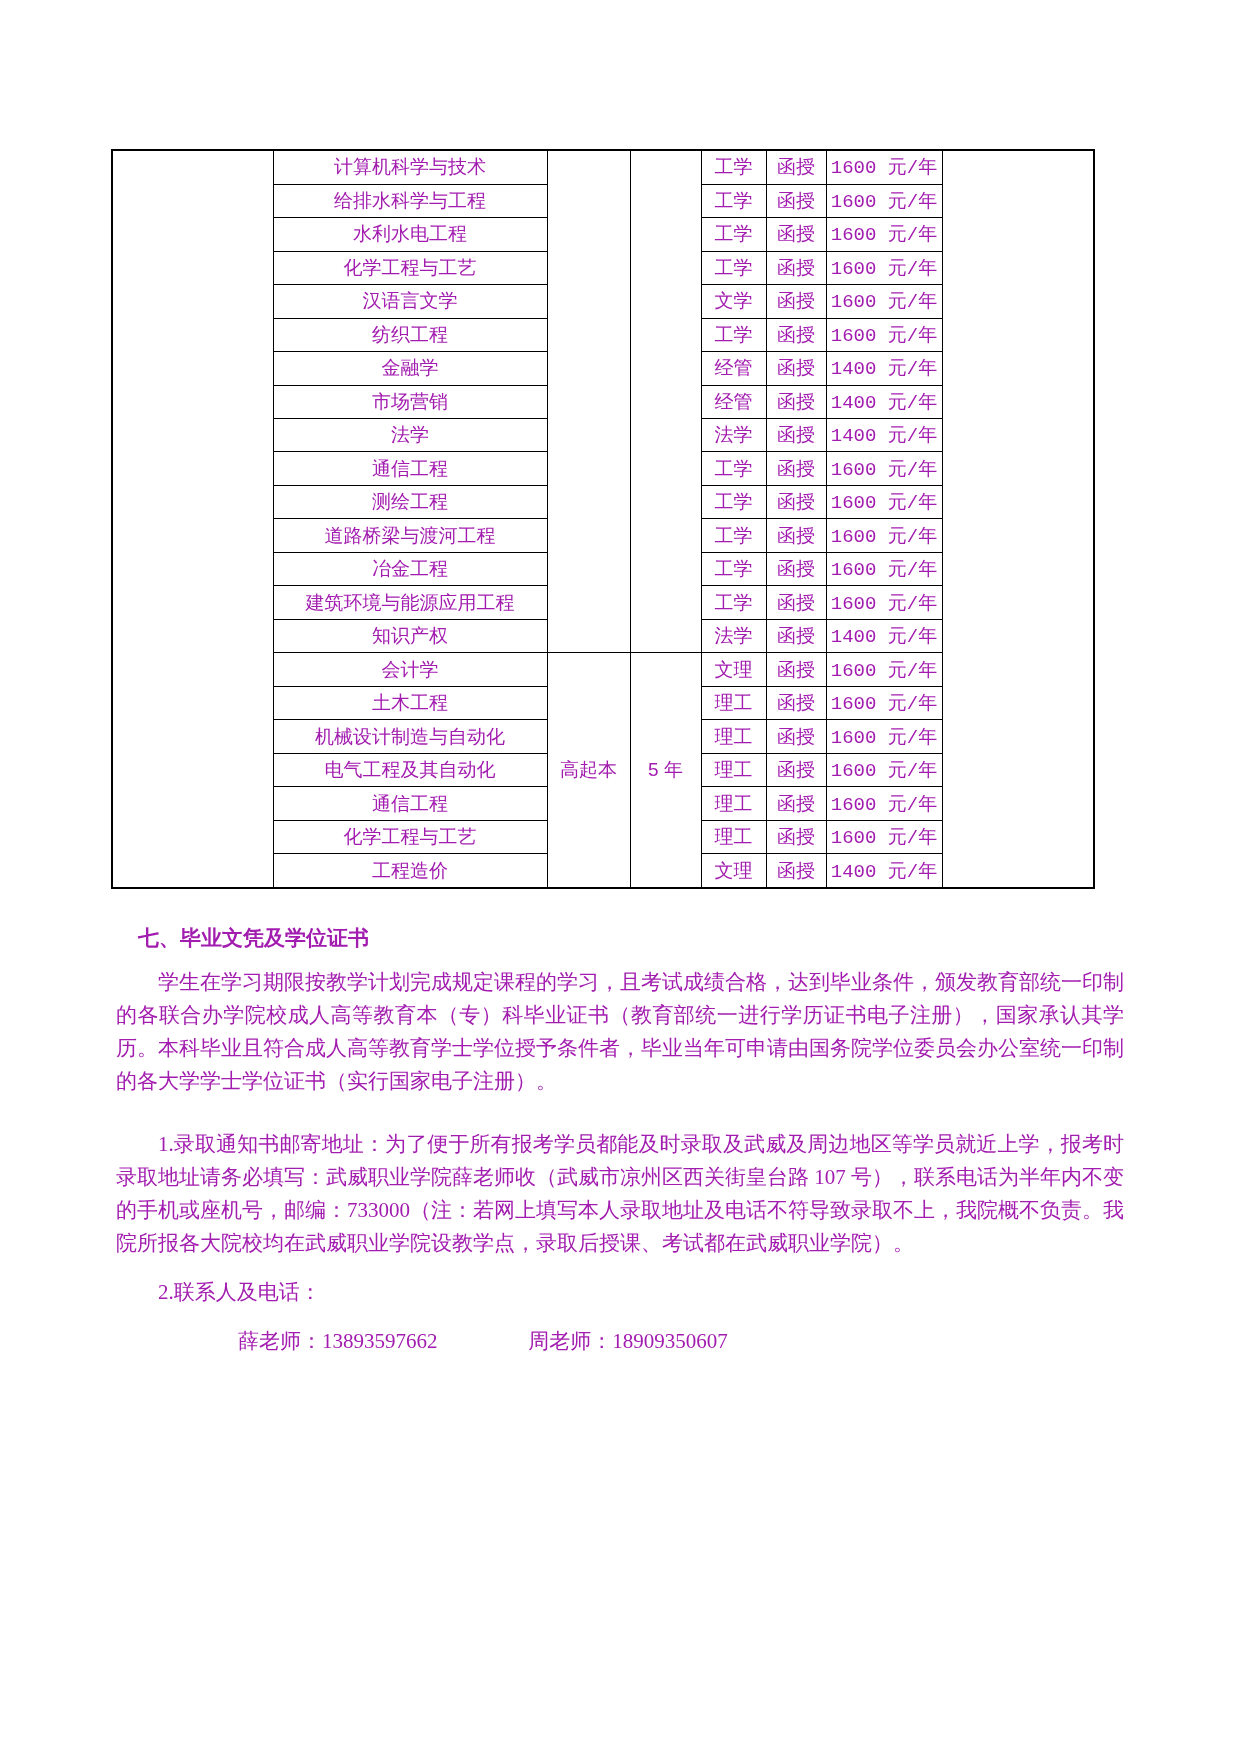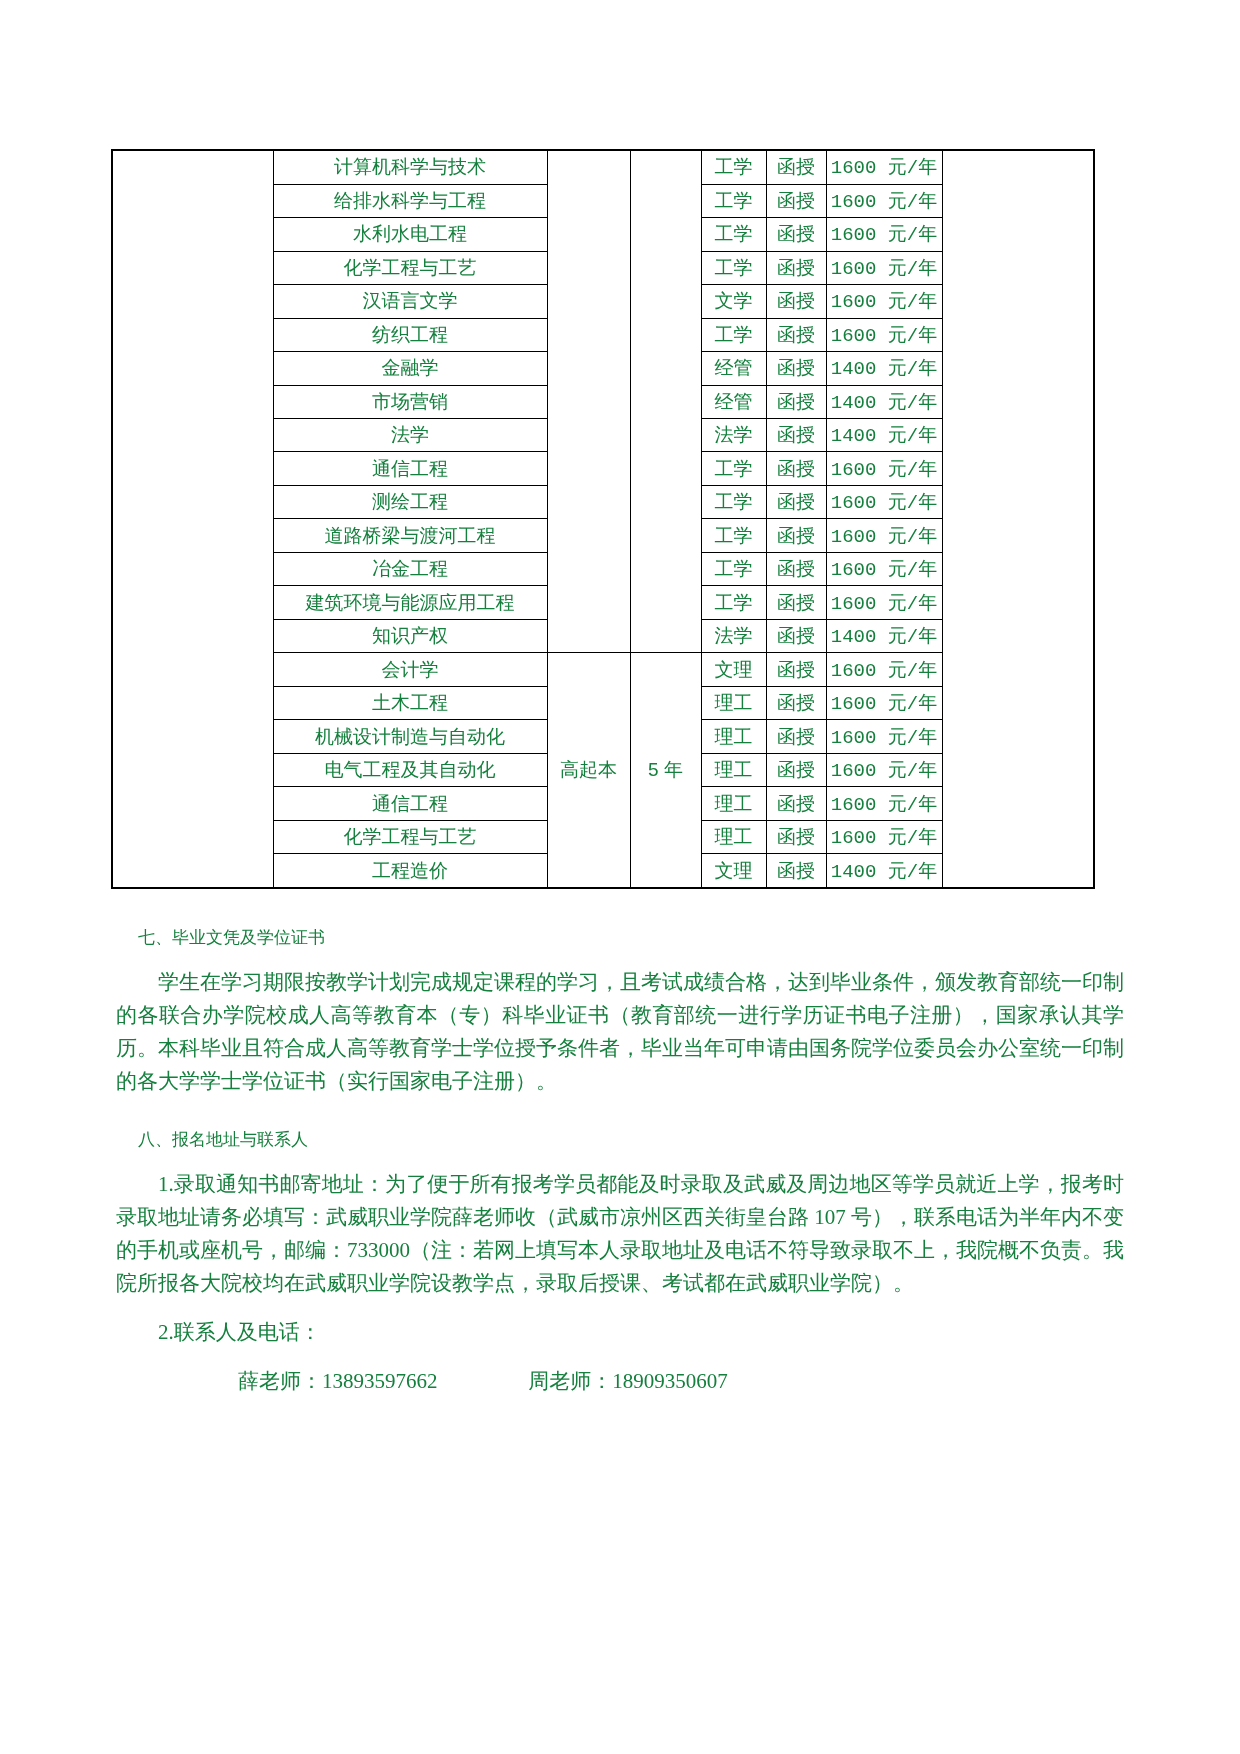--- a/index.html
+++ b/index.html
@@ -1,21 +1,21 @@
 <!DOCTYPE html>
 <html><head>
 <meta charset="utf-8">
 <style>
   html,body { margin:0; padding:0; background:#e8e8e8; }
   .page {
     position:relative;
     width:1240px; height:1754px;
     margin:0 auto;
     background:#ffffff;
-    color:#15803d;
+    color:#a21caf;
     font-family:"Liberation Serif","DejaVu Serif",serif;
     overflow:hidden;
   }
 
   
   .doc-table {
     position:absolute;
     left:111px; top:149px;
     width:982px; height:740px;
     border-collapse:collapse;
@@ -38,22 +38,22 @@
   
   .content {
     position:absolute;
     left:100px; top:926px;
     width:1040px;
   }
   .content h3 {
     margin:0 0 13px 0;
     padding-left:38px;
     font-family:"Liberation Sans","DejaVu Sans",sans-serif;
-    font-size:17px;
-    font-weight:normal;
+    font-size:21px;
+    font-weight:bold;
     line-height:24px;
   }
   .content p {
     margin:16px;
     font-size:21px;
     line-height:33px;
     text-align:justify;
     text-indent:2em;
   }
   .section-contact { margin-top:30px; }
@@ -225,21 +225,20 @@
   </table>
 
   <div class="content">
 
     <section class="section-diploma">
       <h3>七、毕业文凭及学位证书</h3>
       <p>学生在学习期限按教学计划完成规定课程的学习，且考试成绩合格，达到毕业条件，颁发教育部统一印制的各联合办学院校成人高等教育本（专）科毕业证书（教育部统一进行学历证书电子注册），国家承认其学历。本科毕业且符合成人高等教育学士学位授予条件者，毕业当年可申请由国务院学位委员会办公室统一印制的各大学学士学位证书（实行国家电子注册）。</p>
     </section>
 
     <section class="section-contact">
-      <h3>八、报名地址与联系人</h3>
       <p>1.录取通知书邮寄地址：为了便于所有报考学员都能及时录取及武威及周边地区等学员就近上学，报考时录取地址请务必填写：武威职业学院薛老师收（武威市凉州区西关街皇台路 107 号），联系电话为半年内不变的手机或座机号，邮编：733000（注：若网上填写本人录取地址及电话不符导致录取不上，我院概不负责。我院所报各大院校均在武威职业学院设教学点，录取后授课、考试都在武威职业学院）。</p>
       <p>2.联系人及电话：</p>
       <p class="contact-line">
         <span class="contact-entry">薛老师：13893597662</span>
         <span class="contact-entry">周老师：18909350607</span>
       </p>
     </section>
 
   </div>
 </div>

